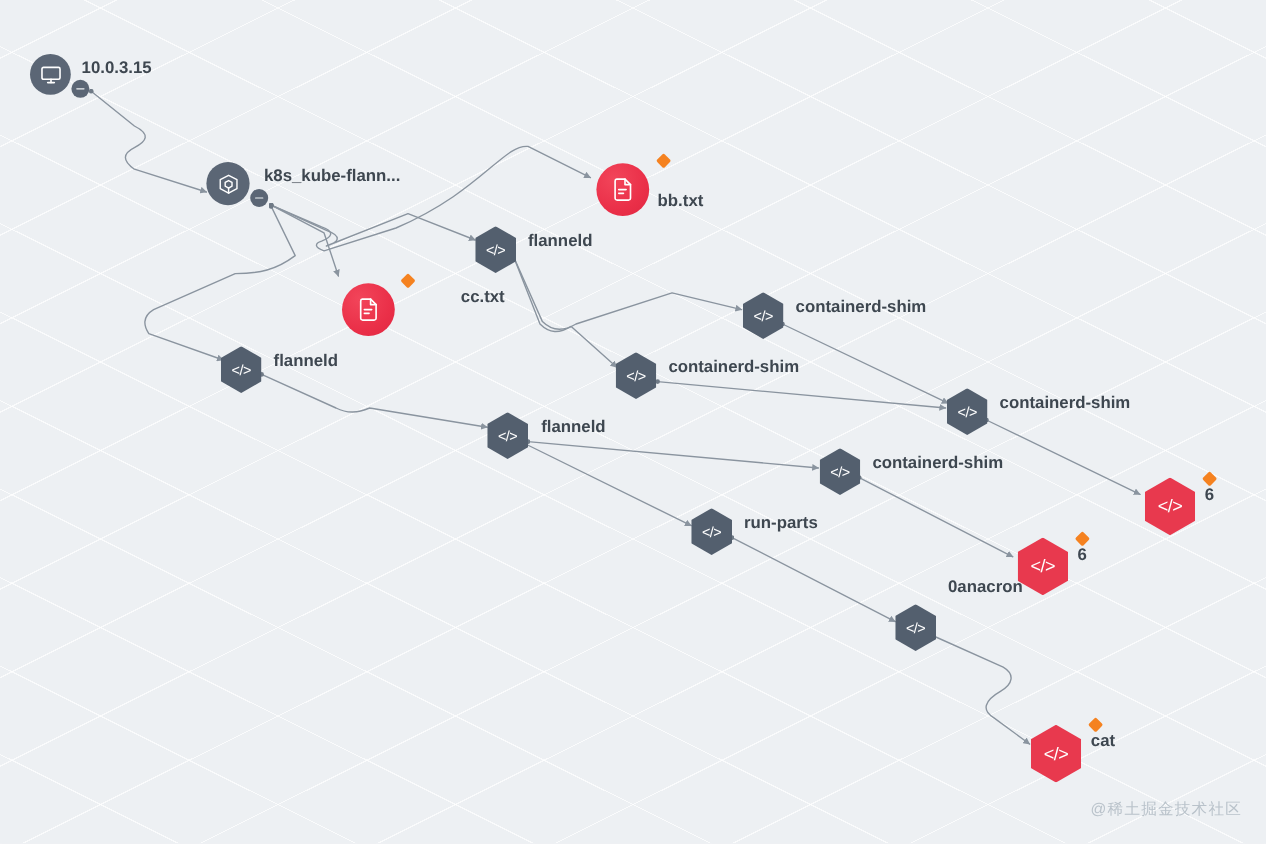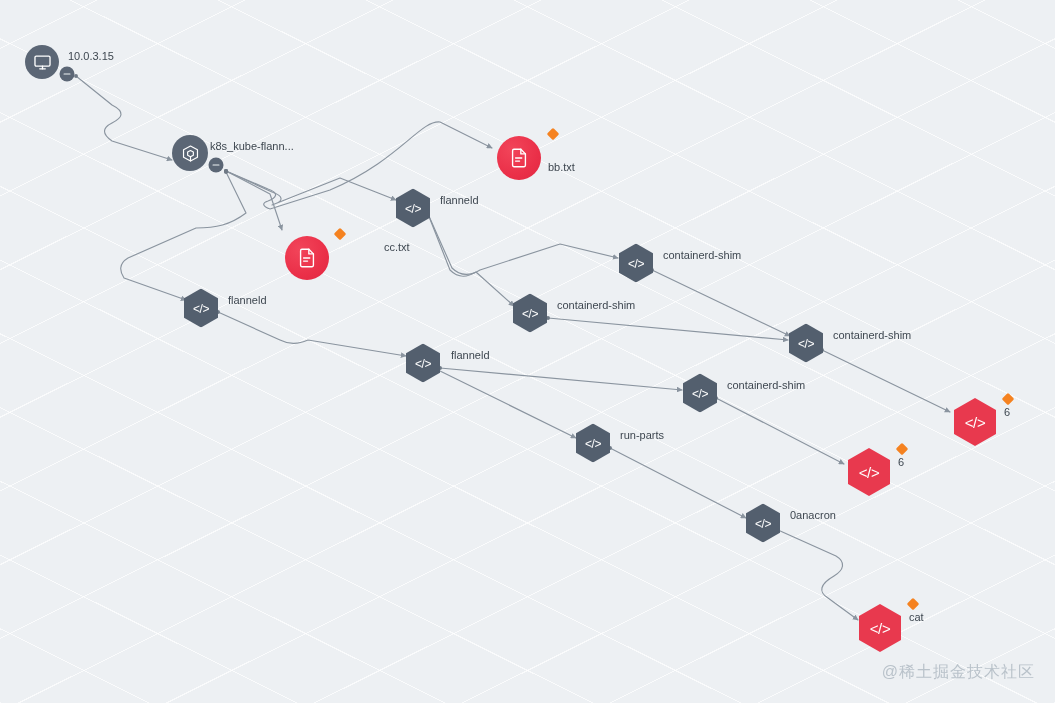--- a/index.html
+++ b/index.html
@@ -79,25 +79,26 @@
     background: radial-gradient(circle at 34% 30%, #f2455a 0%, #ea2f48 62%, #e02741 100%);
     display: flex;
     align-items: center;
     justify-content: center;
   }
 
   
   .label {
     position: absolute;
     white-space: nowrap;
-    font-size: 11px;
+    font-size: 14px;
     color: #3e4750;
     line-height: 1;
     transform: translateY(-50%);
     user-select: none;
+    font-weight: bold;
   }
 
   
   .diamond {
     position: absolute;
     width: 9px; height: 9px;
     background: #f58220;
     transform: translate(-50%, -50%) rotate(45deg);
     border-radius: 1.5px;
   }
@@ -118,21 +119,21 @@
     width: 7px; height: 1.6px;
     background: #eef1f4;
     border-radius: 1px;
   }
 
   
   .watermark {
     position: absolute;
     right: 20px;
     bottom: 20px;
-    font-size: 16px;
+    font-size: 13px;
     color: #b9c2ca;
     letter-spacing: 1px;
     user-select: none;
   }
 </style>
 </head>
 <body>
 
 <div id="stage">
 
@@ -179,21 +180,21 @@
       <div class="collapse-badge" style="left: 67px; top: 74px;"></div>
       <div class="node" style="left: 190px; top: 153px;">
         <div class="round big">
           <svg width="19" height="19" viewBox="0 0 24 24" fill="none" stroke="#fff" stroke-width="1.5" stroke-linecap="round" stroke-linejoin="round">
             <path d="M12 2.6 L20.8 7.3 L20.8 16.7 L12 21.4 L3.2 16.7 L3.2 7.3 Z"></path>
             <path d="M12 8.2 L15.6 10.2 L15.6 14.1 L12 16.1 L8.4 14.1 L8.4 10.2 Z"></path>
             <line x1="12" y1="16.1" x2="12" y2="21.4"></line>
           </svg>
         </div>
       </div>
-      <div class="label" style="left: 210px; top: 146px;">k8s_kube-flann...</div>
+      <div class="label" style="left: 220px; top: 146px;">k8s_kube-flann...</div>
       <div class="collapse-badge" style="left: 216px; top: 165px;"></div>
       <div class="node" style="left: 519px; top: 158px;">
         <div class="circle-file">
           <svg width="22" height="22" viewBox="0 0 24 24" fill="none" stroke="#fff" stroke-width="1.5" stroke-linecap="round" stroke-linejoin="round">
             <path d="M14 2.5 H6.5 A1.6 1.6 0 0 0 5 4.1 V19.9 A1.6 1.6 0 0 0 6.5 21.5 H17.5 A1.6 1.6 0 0 0 19 19.9 V7.5 Z"></path>
             <polyline points="14,2.5 14,7.5 19,7.5"></polyline>
             <line x1="8.3" y1="12" x2="15" y2="12"></line>
             <line x1="8.3" y1="15.4" x2="12.6" y2="15.4"></line>
           </svg>
         </div>
@@ -258,21 +259,21 @@
         <div class="hex">
           <span class="glyph">&lt;/&gt;</span>
         </div>
       </div>
       <div class="label" style="left: 620px; top: 435px;">run-parts</div>
       <div class="node" style="left: 763px; top: 523px;">
         <div class="hex">
           <span class="glyph">&lt;/&gt;</span>
         </div>
       </div>
-      <div class="label" style="left: 790px; top: 515px;">0anacron</div>
+      <div class="label" style="left: 790px; top: 488px;">0anacron</div>
       <div class="node" style="left: 975px; top: 422px;">
         <div class="hex danger big">
           <span class="glyph">&lt;/&gt;</span>
         </div>
       </div>
       <div class="label" style="left: 1004px; top: 412px;">6</div>
       <div class="diamond" style="left: 1008px; top: 399px;"></div>
       <div class="node" style="left: 869px; top: 472px;">
         <div class="hex danger big">
           <span class="glyph">&lt;/&gt;</span>

